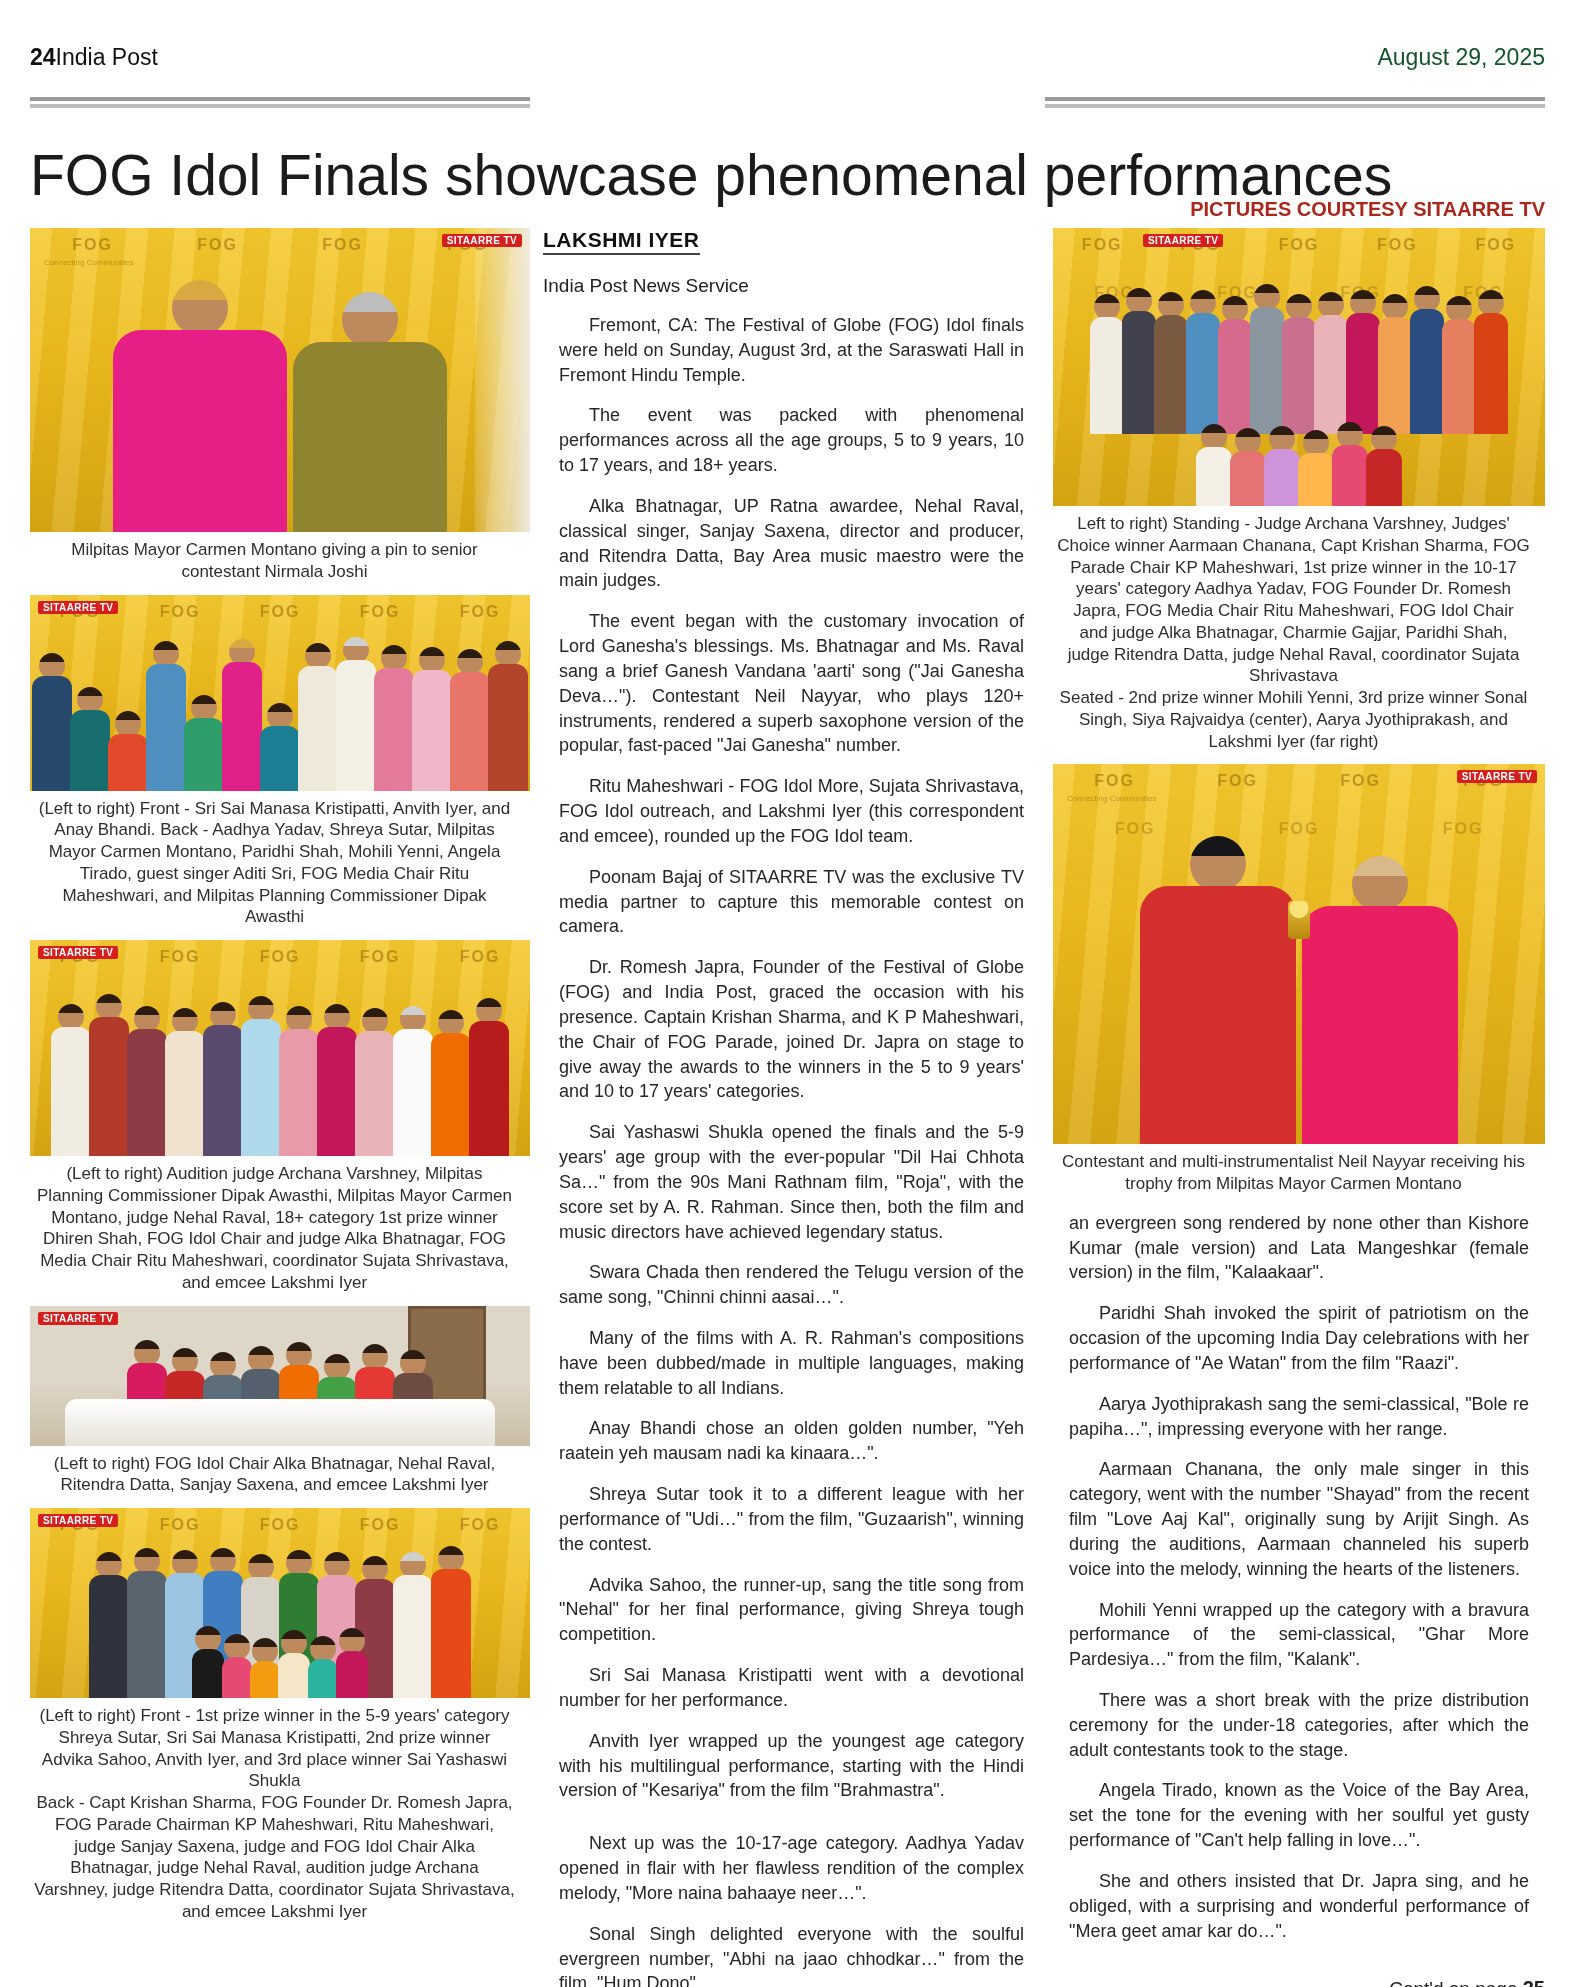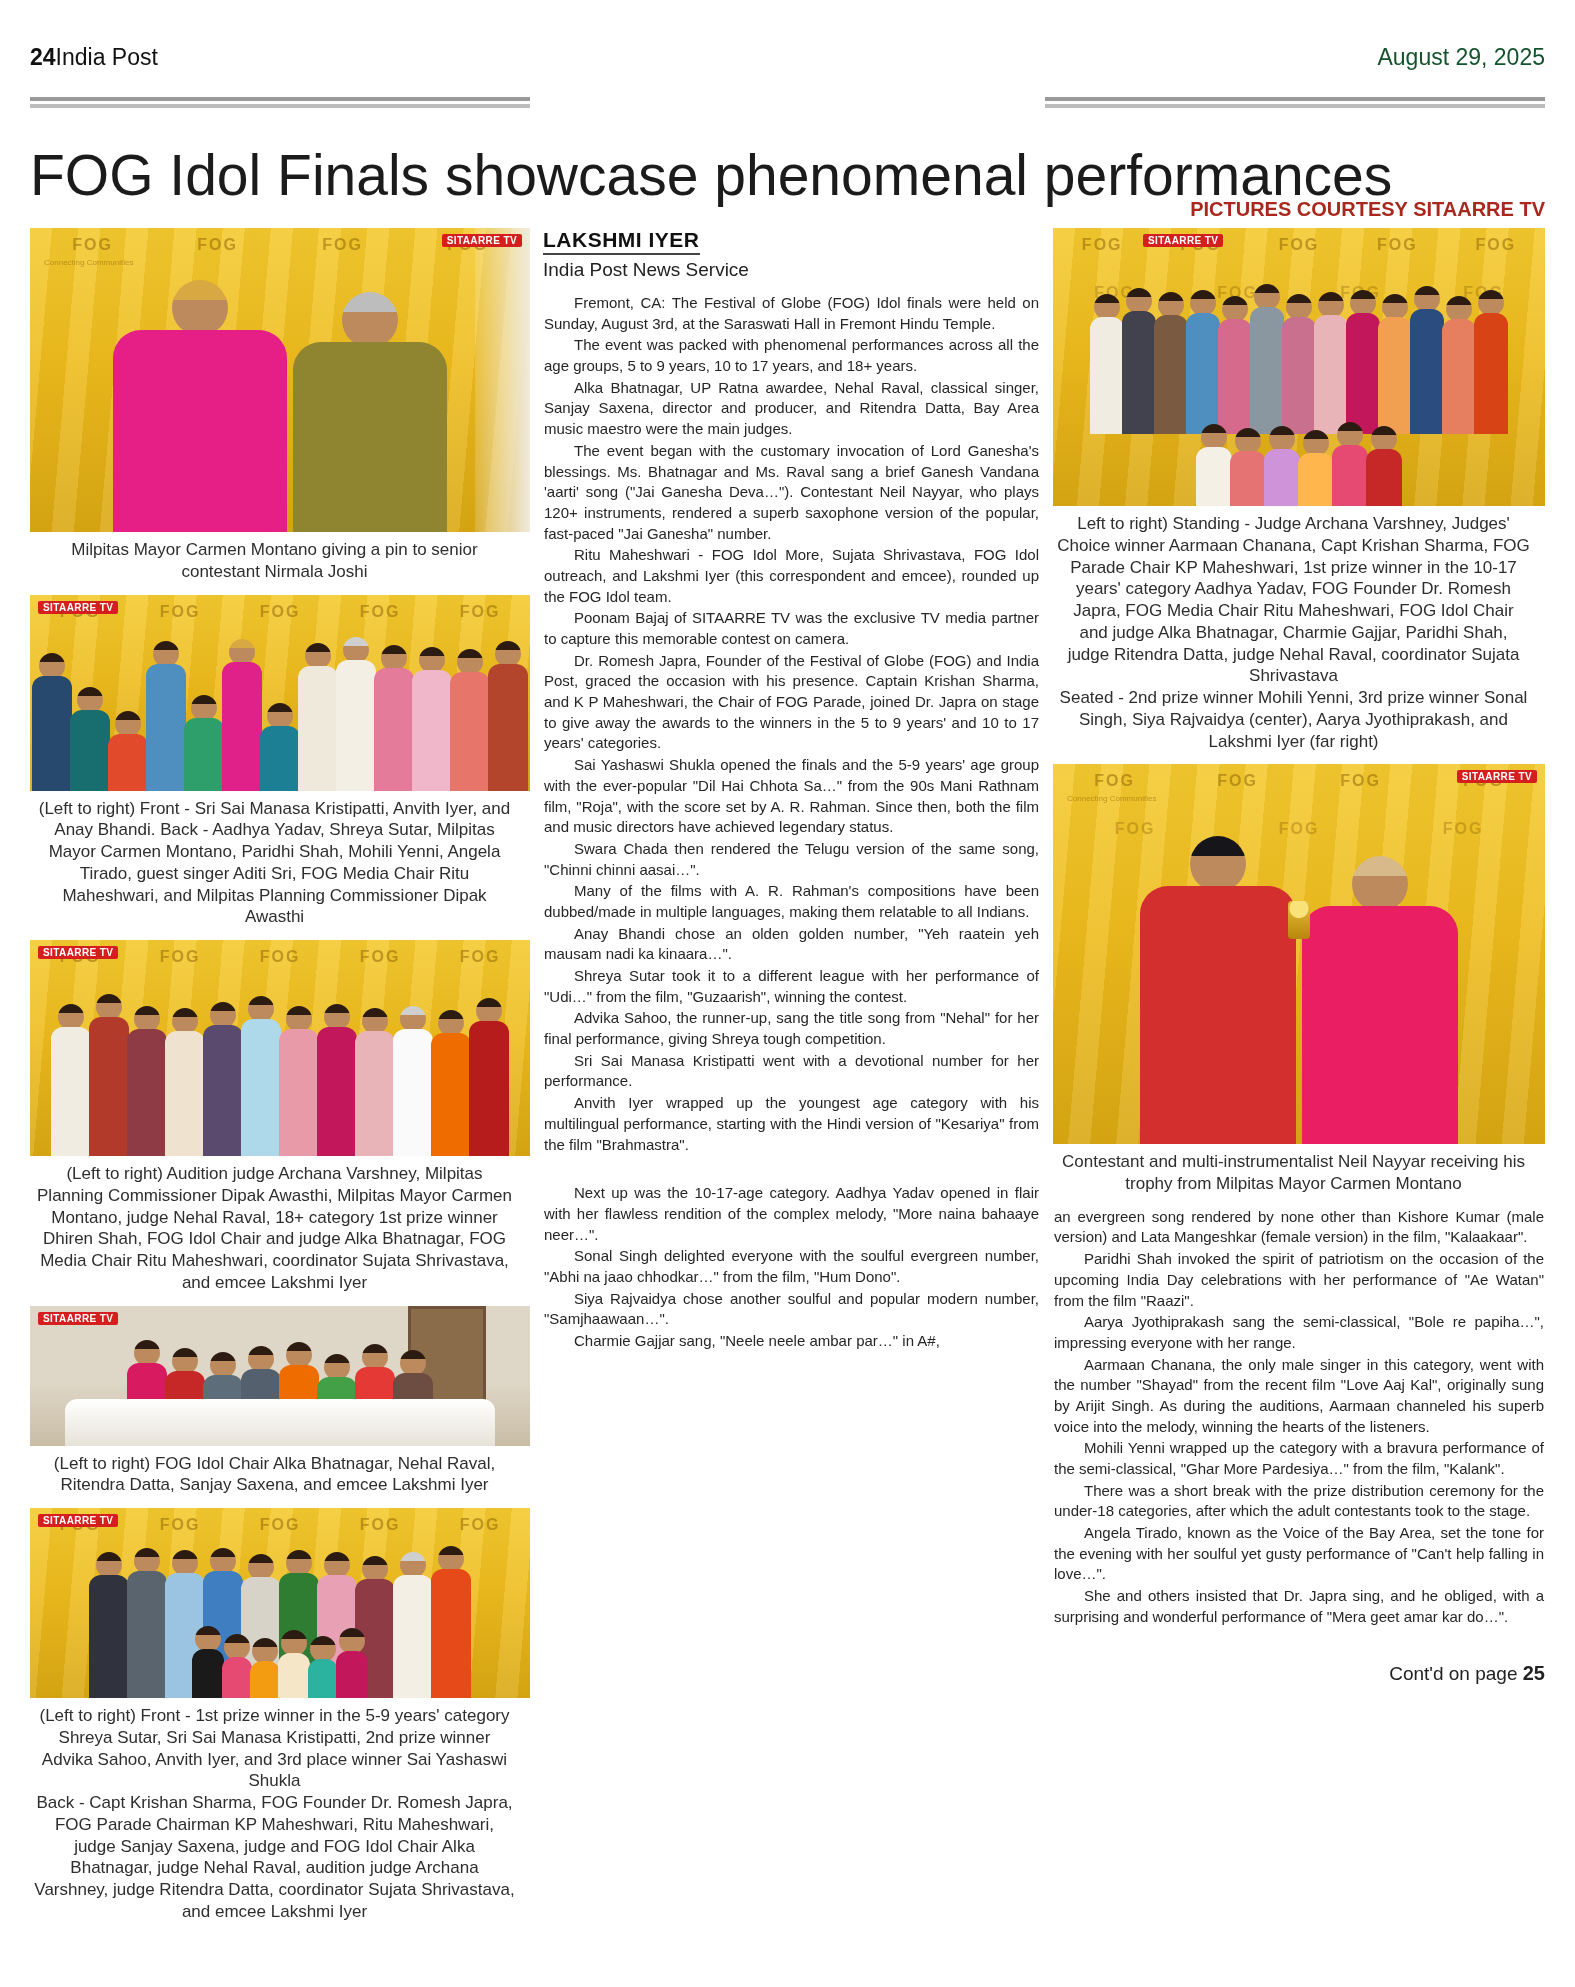--- a/index.html
+++ b/index.html
@@ -23,22 +23,22 @@
             color:#1b1b1b;letter-spacing:0;white-space:nowrap}
   .credit{position:absolute;top:198px;right:30px;font-size:20px;font-weight:700;color:#a9281e}
 
   
   .columns{position:absolute;top:228px;left:30px;right:30px;display:grid;
            grid-template-columns:500px 497px 492px;column-gap:13px}
   .col{min-width:0}
 
   .byline{font-size:21px;font-weight:700;color:#111;display:inline-block;
           border-bottom:2px solid #444;padding-bottom:1px;letter-spacing:.5px}
-  .service{font-size:19px;color:#222;margin:4px 0 12px 0}
-  .col p{font-size:15px;line-height:1.38;text-align:justify;text-indent:30px;margin:1px;color:#262626}
+  .service{font-size:19px;color:#222;margin:20px 0 12px 0}
+  .col p{font-size:18px;line-height:1.38;text-align:justify;text-indent:30px;margin:16px;color:#262626}
   .col p.noindent{text-indent:0}
   .col p.gap{margin-top:28px}
 
   .caption{font-size:17px;line-height:1.28;text-align:center;color:#2e2e2e;margin:7px 15px 12px 4px}
 
   .contd{margin-top:34px;text-align:right;font-size:19px;color:#222}
   .contd b{font-size:20px}
 
   
   .photo{position:relative;overflow:hidden;width:100%;

